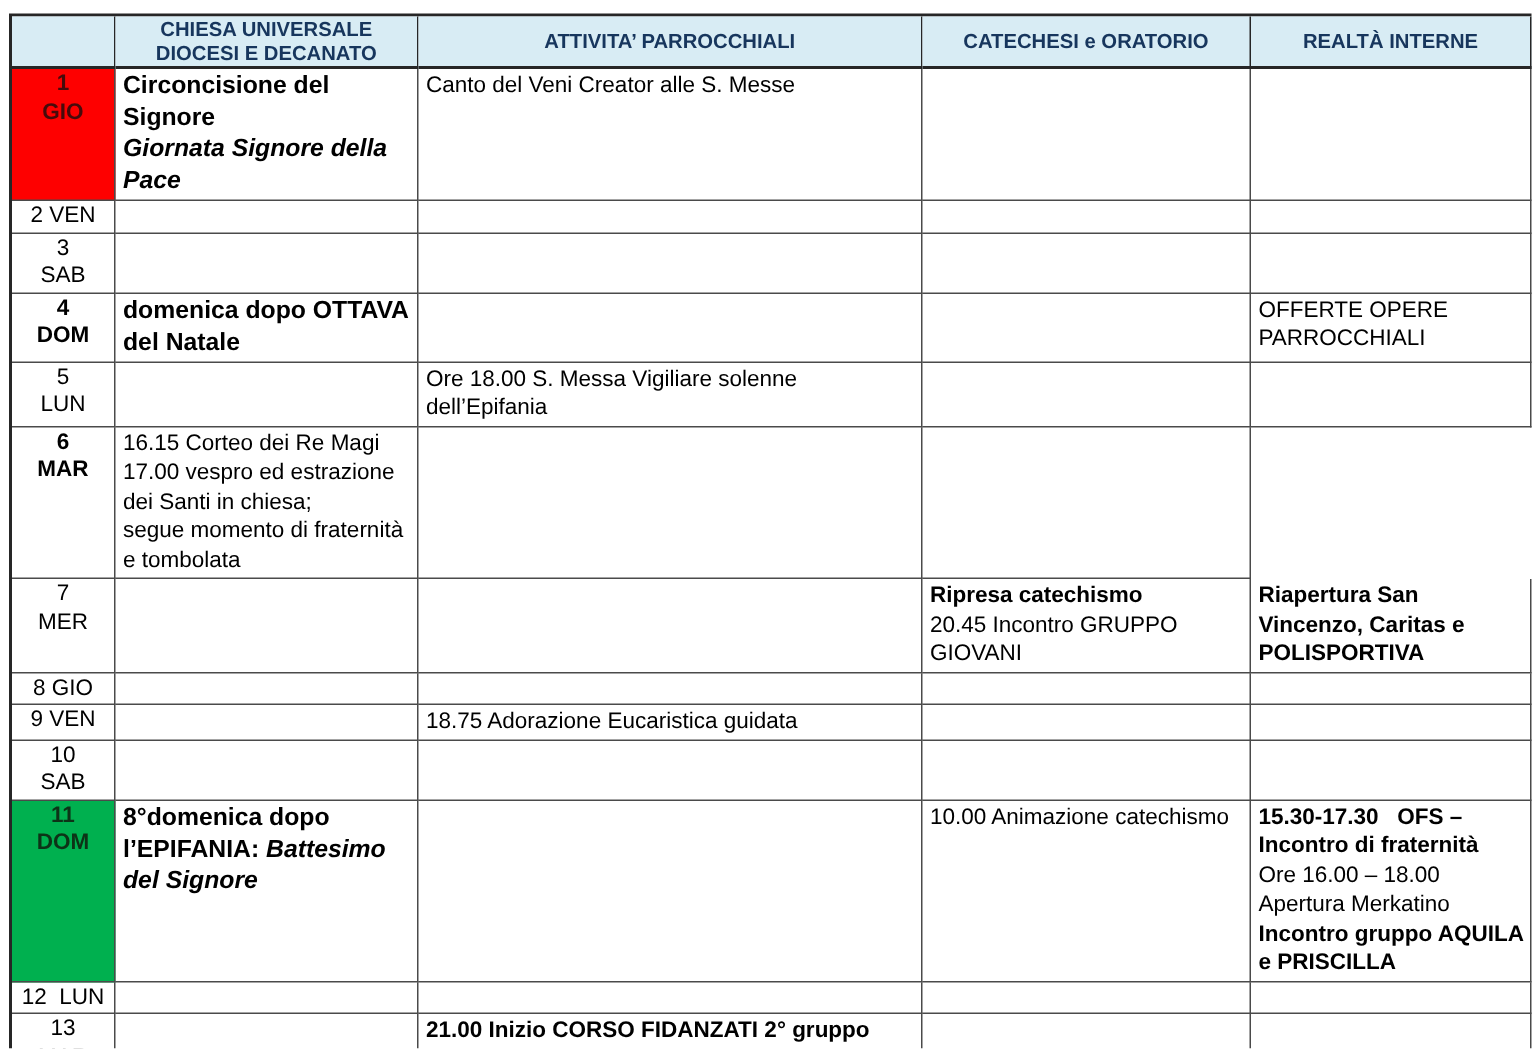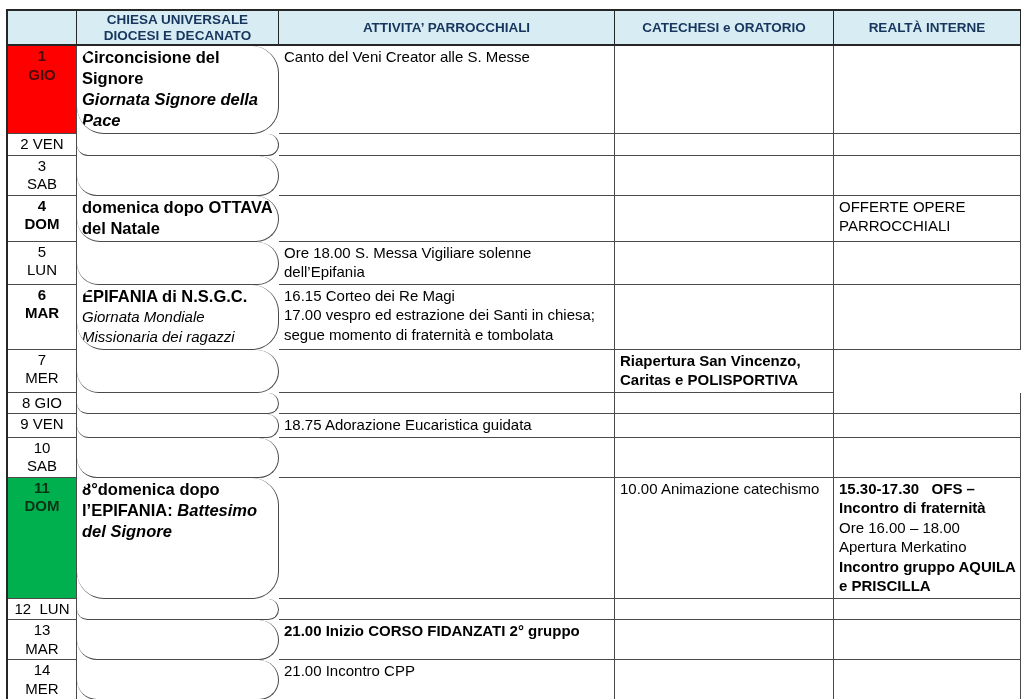--- a/index.html
+++ b/index.html
@@ -16,21 +16,21 @@
         font-weight:bold;font-size:13.5px;line-height:15.5px;text-align:center;
         display:flex;align-items:center;justify-content:center;
         min-height:31px;padding:1px 6px;box-sizing:border-box;}
   
   .date-cell{text-align:center;font-size:15px;line-height:18.5px;
         padding:1px 2px;white-space:pre-line;min-height:20px;}
   .emph{font-weight:bold;}
   .hl-red{background:var(--red);color:var(--redtext);font-weight:bold;}
   .hl-green{background:var(--green);color:var(--greentext);font-weight:bold;}
   .content-cell{padding:1px 4px 2px 5px;font-size:15px;line-height:19.5px;min-height:20px;}
-  .col-chiesa{line-height:20px;border-radius:27px;}
+  .col-chiesa{line-height:20px;}
   .col-chiesa .s-bold,.col-chiesa .s-bold-italic{font-size:16.5px;}
   .s-regular{font-weight:normal;margin-top:24px;}
   .s-bold{font-weight:bold;}
   .s-italic{font-style:italic;}
   .s-bold-italic{font-weight:bold;font-style:italic;}
 </style>
 </head>
 <body>
 
 <div class="page">
@@ -89,37 +89,37 @@
           <div class="cell content-cell col-chiesa"></div>
           <div class="cell content-cell col-attivita">
             <div class="para"><span class="seg s-regular">Ore 18.00 S. Messa Vigiliare solenne dell’Epifania</span></div>
           </div>
           <div class="cell content-cell col-catechesi"></div>
           <div class="cell content-cell col-realta"></div>
         </div>
         <div class="row">
           <div class="cell date-cell emph">6
 MAR</div>
-          <div class="cell content-cell col-chiesa">
-            <div class="para"><span class="seg s-bold">EPIFANIA di N.S.G.C.</span></div>
-            <div class="para"><span class="seg s-italic">Giornata Mondiale Missionaria dei ragazzi</span></div>
-          </div>
           <div class="cell content-cell col-attivita">
             <div class="para"><span class="seg s-regular">16.15 Corteo dei Re Magi</span></div>
             <div class="para"><span class="seg s-regular">17.00 vespro ed estrazione dei Santi in chiesa;</span></div>
             <div class="para"><span class="seg s-regular">segue momento di fraternità e tombolata</span></div>
           </div>
           <div class="cell content-cell col-catechesi"></div>
           <div class="cell content-cell col-realta"></div>
         </div>
         <div class="row">
           <div class="cell date-cell">7
 MER</div>
           <div class="cell content-cell col-chiesa"></div>
           <div class="cell content-cell col-attivita"></div>
+          <div class="cell content-cell col-catechesi">
+            <div class="para"><span class="seg s-bold">Ripresa catechismo</span></div>
+            <div class="para"><span class="seg s-regular">20.45 Incontro GRUPPO GIOVANI</span></div>
+          </div>
           <div class="cell content-cell col-realta">
             <div class="para"><span class="seg s-bold">Riapertura San Vincenzo, Caritas e POLISPORTIVA</span></div>
           </div>
         </div>
         <div class="row">
           <div class="cell date-cell">8 GIO</div>
           <div class="cell content-cell col-chiesa"></div>
           <div class="cell content-cell col-attivita"></div>
           <div class="cell content-cell col-catechesi"></div>
           <div class="cell content-cell col-realta"></div>

